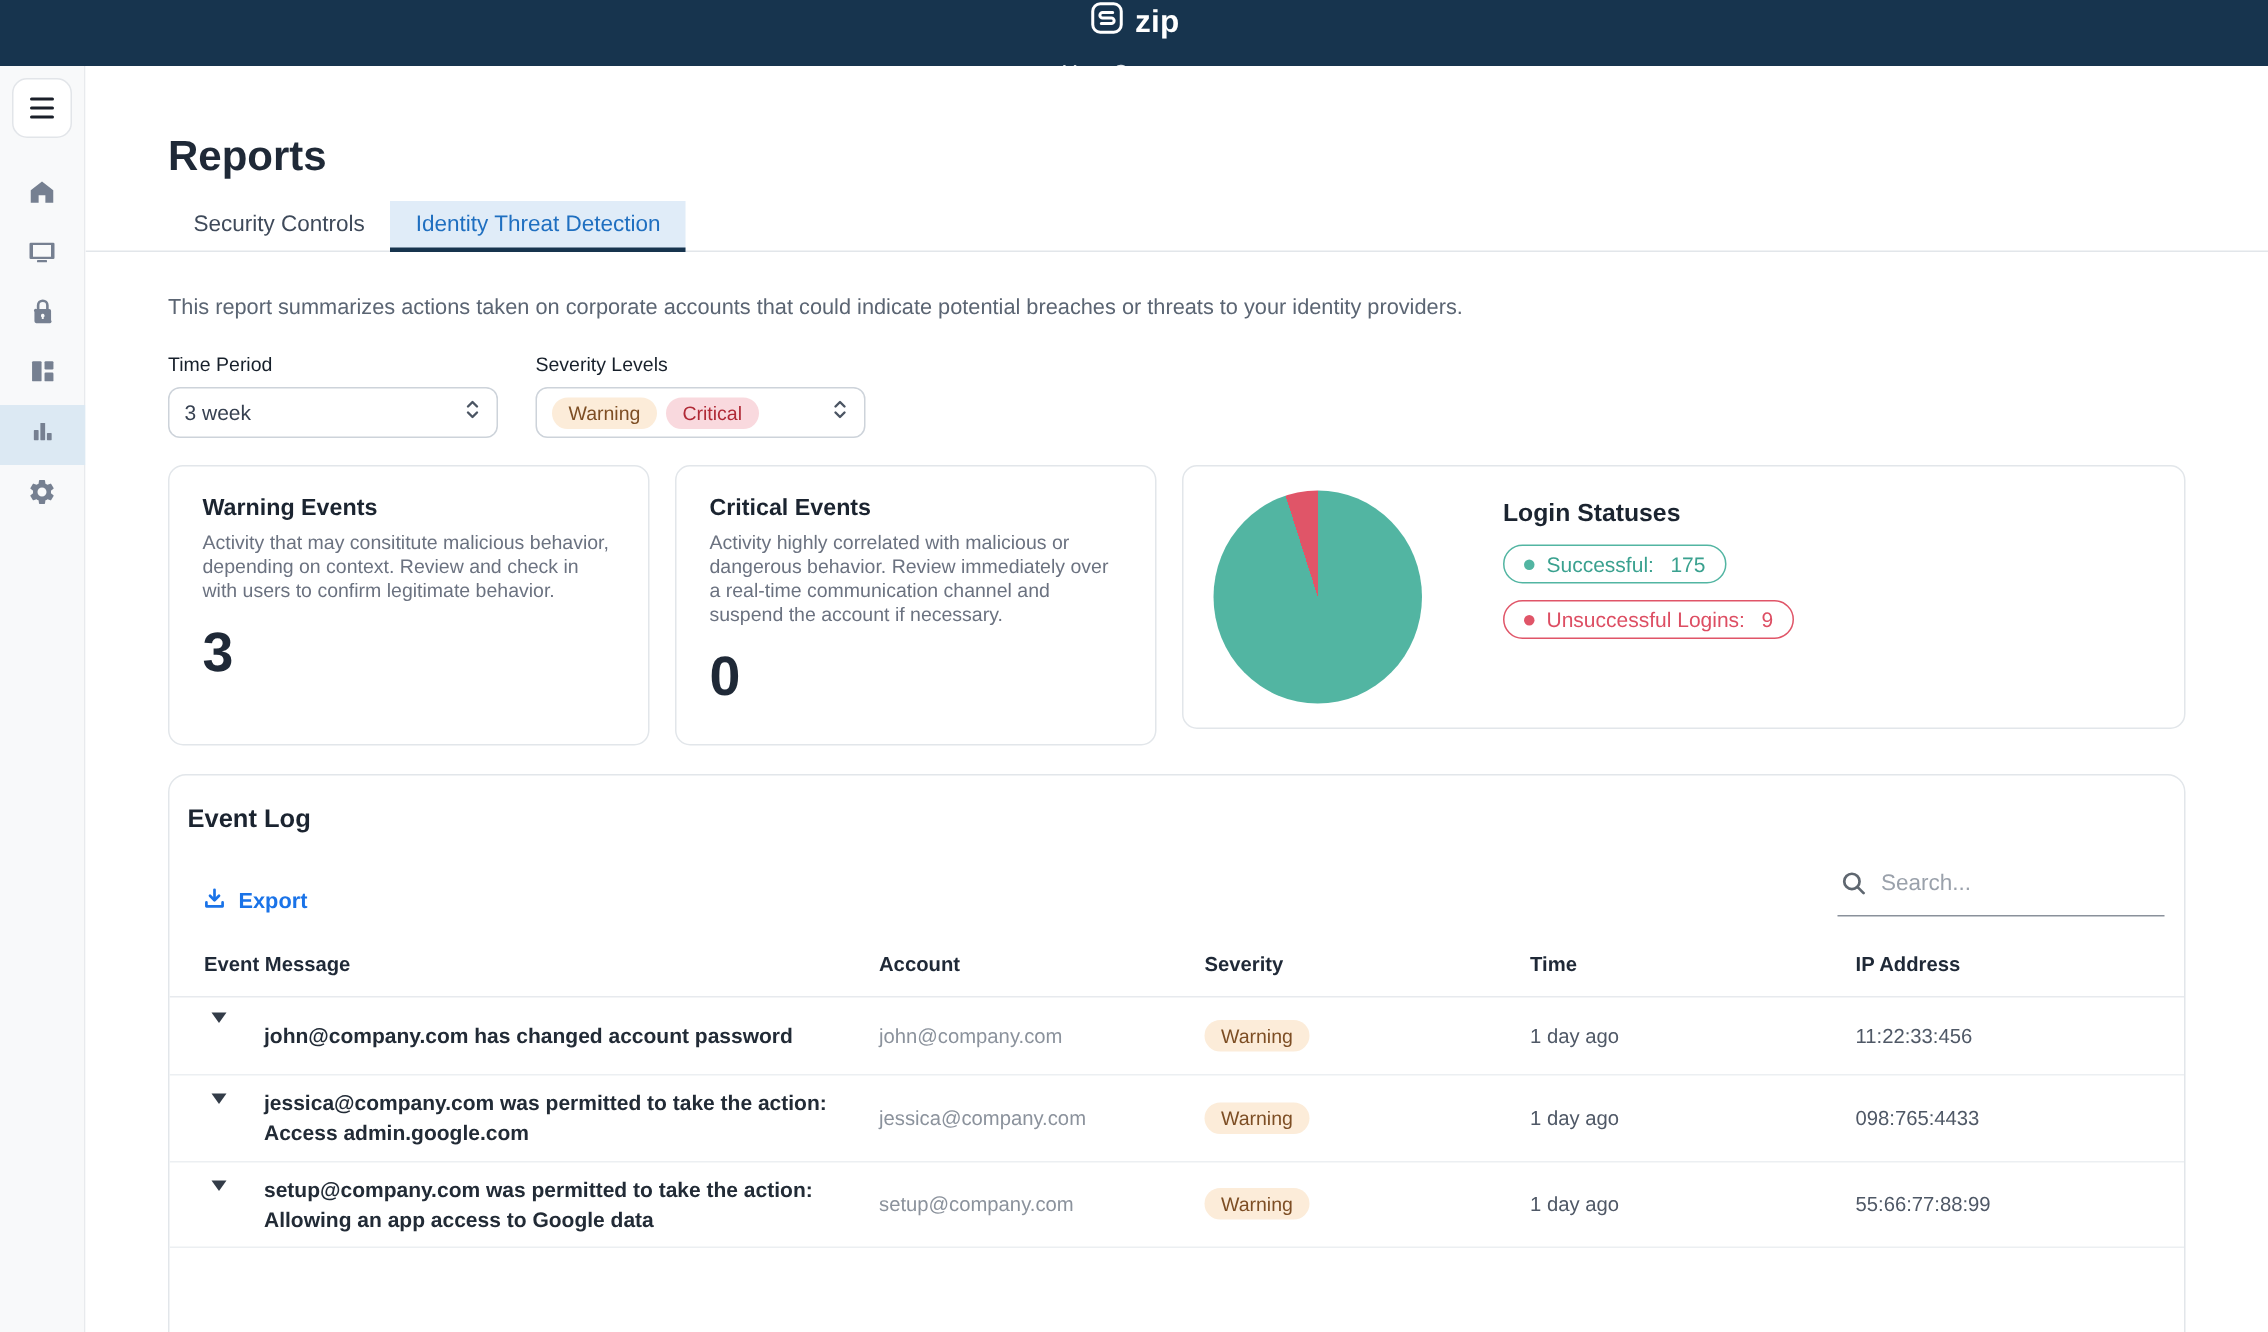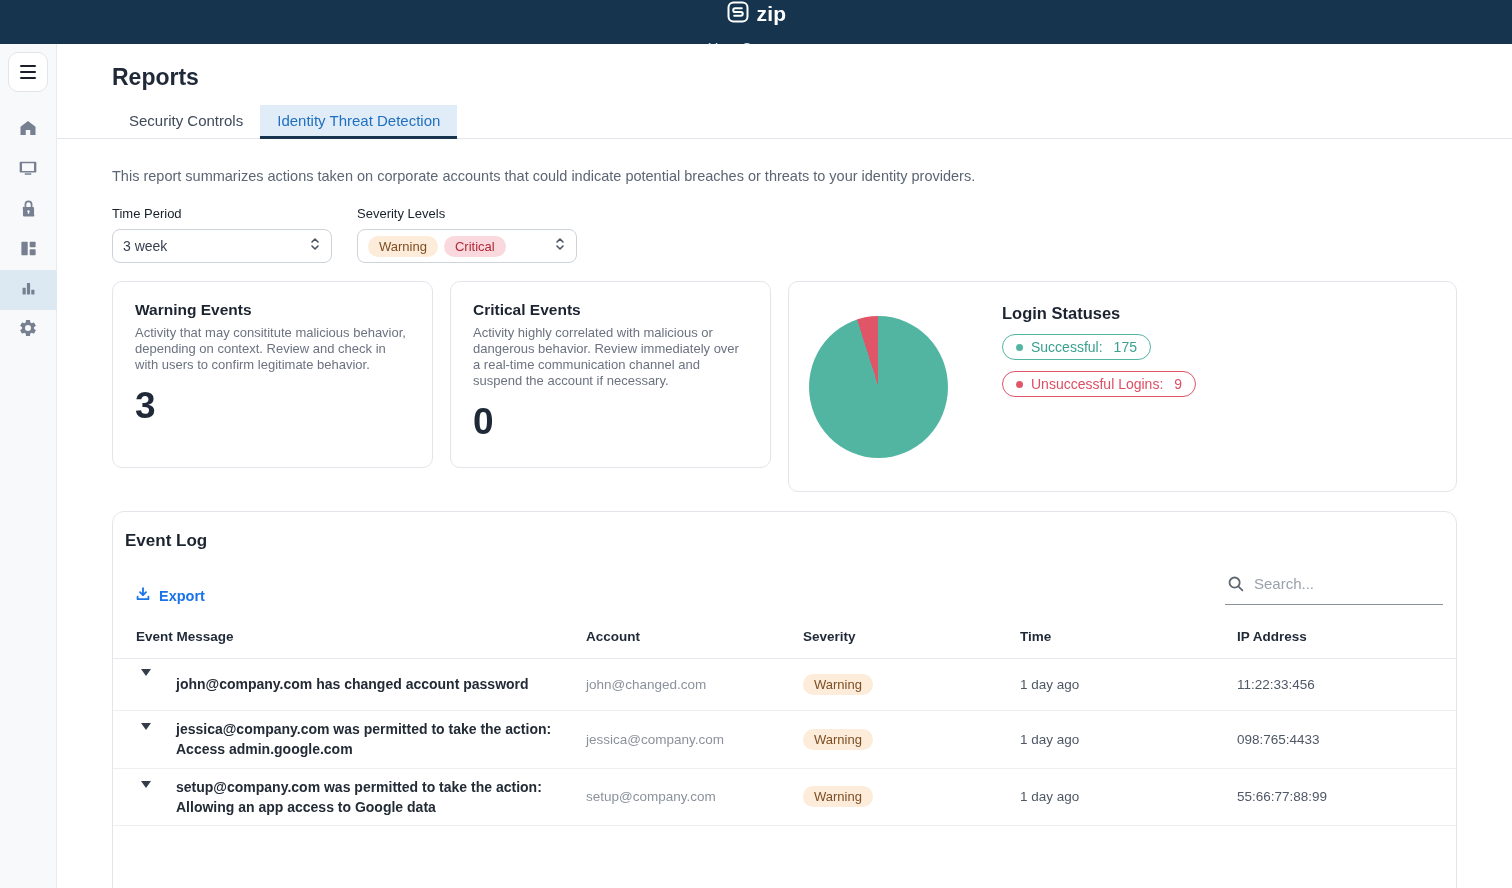--- a/index.html
+++ b/index.html
@@ -30,21 +30,21 @@
     background:#fff; display:flex; flex-direction:column; align-items:center; justify-content:center;
     gap:3.5px; cursor:pointer; margin-bottom:18px; }
   .hamburger-btn span { display:block; width:16px; height:2.2px; background:#1a1f29; border-radius:1px; }
   .side-item { width:57px; height:40px; display:flex; align-items:center; justify-content:center;
     cursor:pointer; color:#768091; }
   .side-item.active { background:var(--sidebar-active-bg,#dce9f3); }
 
   .main { flex:1; background:#fff; overflow:hidden; }
 
   
-  .page-title { font-size:23px; font-weight:700; color:#1f2937; margin:20px 0 0 55px; }
+  .page-title { font-size:28px; font-weight:700; color:#1f2937; margin:44px 0 0 55px; }
   .tabs-bar { margin-top:14px; border-bottom:1px solid #e2e6ea; padding:0 55px; display:flex; }
   .tab { padding:7px 17px; font-size:15px; color:#3f4a5a; cursor:pointer; margin-bottom:-1px; }
   .tab.active { color:var(--tab-active-text,#1f6fc0); background:var(--tab-active-bg,#e0ecf8);
     border-bottom:3px solid var(--topbar-bg,#17344e); }
 
   .content { padding:0 55px; }
   .report-desc { margin-top:29px; font-size:14.5px; color:#5b6573; }
 
   
   .filters { display:flex; gap:25px; margin-top:22px; }
@@ -57,21 +57,21 @@
   .pill-critical { background:var(--critical-badge-bg,#f9d9de); color:var(--critical-badge-text,#b02a37); }
   .chevrons { color:#4b5563; flex-shrink:0; }
 
   
   .cards-row { display:flex; gap:17px; margin-top:18px; }
   .card { background:#fff; border:1px solid #e2e6ea; border-radius:10px; }
   .stat-card { width:321px; height:187px; padding:19px 22px; }
   .stat-title { font-size:15.5px; font-weight:700; color:#1b2430; }
   .stat-desc { font-size:13px; color:#6b7280; line-height:1.23; margin-top:6px; }
   .stat-count { font-size:37px; font-weight:700; color:#1f2937; margin-top:12px; }
-  .login-card { flex:1; height:211px; display:flex; align-items:flex-start; padding:0 0 0 20px; }
+  .login-card { flex:1; height:176px; display:flex; align-items:flex-start; padding:0 0 0 20px; }
   .pie { width:139px; height:142px; border-radius:50%; align-self:center; }
   .login-right { margin-left:54px; padding-top:22px; }
   .login-title { font-size:16.5px; font-weight:700; color:#1b2430; }
   .status-pill { display:flex; align-items:center; gap:8px; width:max-content;
     border:1px solid; border-radius:14px; padding:4px 13px; font-size:14px; margin-top:11px; cursor:default; }
   .status-pill .dot { width:7px; height:7px; border-radius:50%; }
   .pill-success { border-color:var(--teal,#52b5a2); color:#3aa18f; }
   .pill-success .dot { background:var(--teal,#52b5a2); }
   .pill-fail { border-color:var(--red,#e05568); color:#dd4e63; }
   .pill-fail .dot { background:var(--red,#e05568); }
@@ -302,21 +302,21 @@
           <div class="th">Account</div>
           <div class="th">Severity</div>
           <div class="th">Time</div>
           <div class="th">IP Address</div>
         </div>
 
         <div>
   <div class="trow">
     <div><span class="expander"></span></div>
     <div class="td-message">john@company.com has changed account password</div>
-    <div class="td-account">john@changed.com</div>
+    <div class="td-account">john@company.com</div>
     <div><span class="badge-warning">Warning</span></div>
     <div class="td-time">1 day ago</div>
     <div class="td-ip">11:22:33:456</div>
   </div>
 
   <div class="trow">
     <div><span class="expander"></span></div>
     <div class="td-message">jessica@company.com was permitted to take the action:
 Access admin.google.com</div>
     <div class="td-account">jessica@company.com</div>

